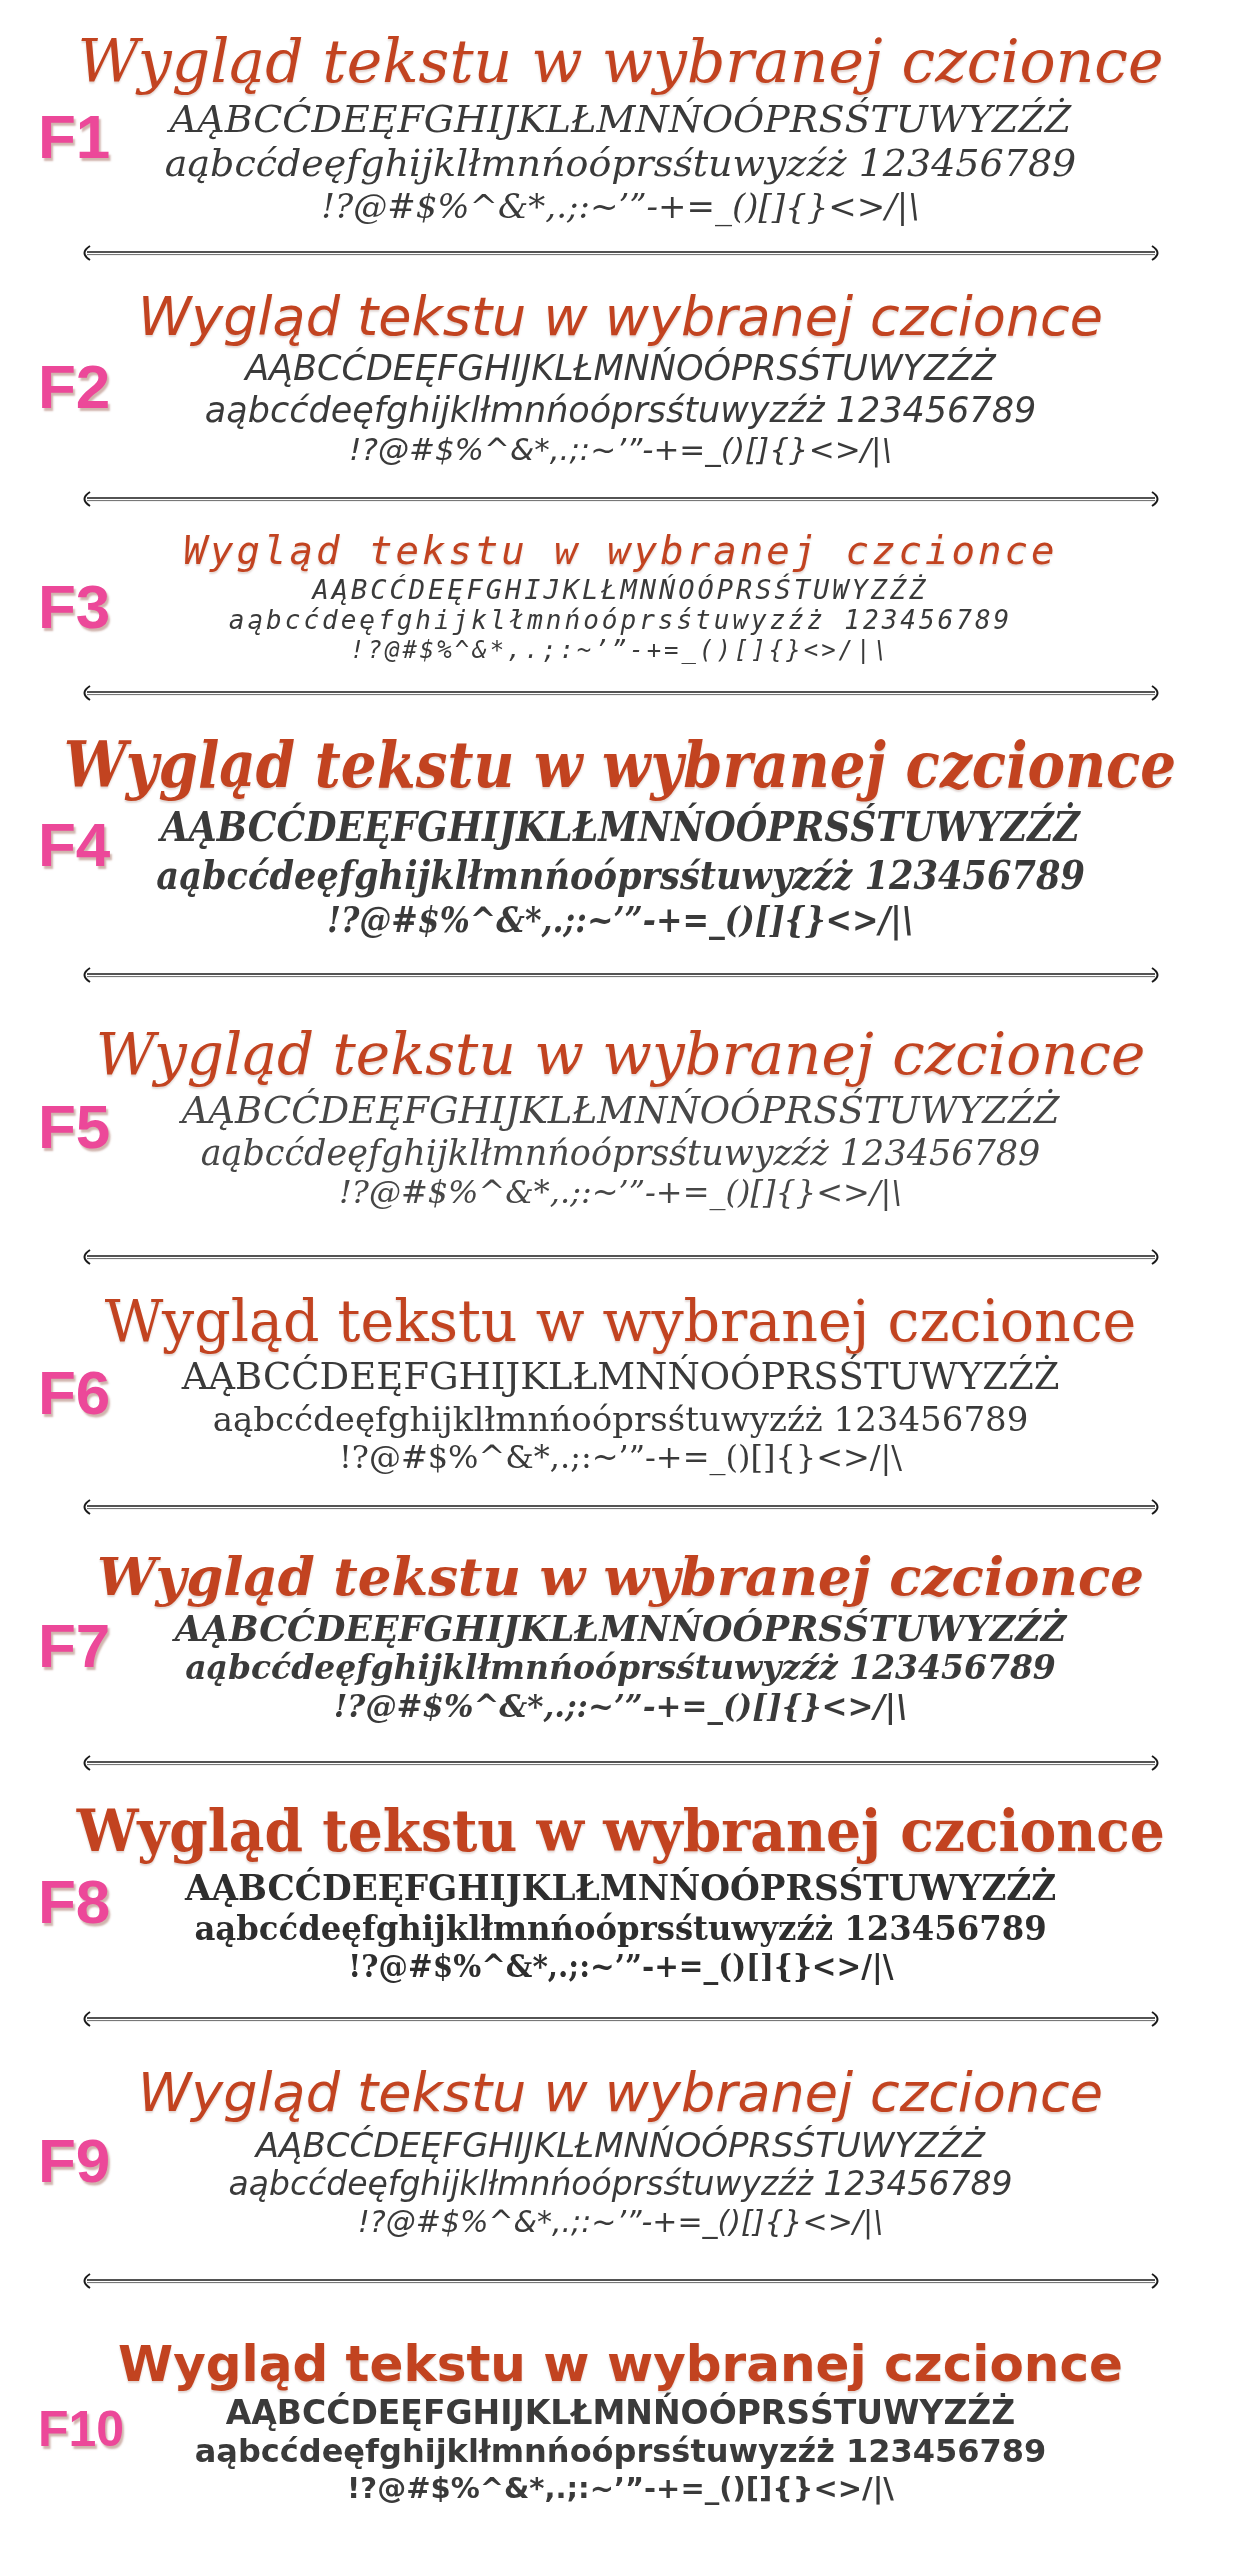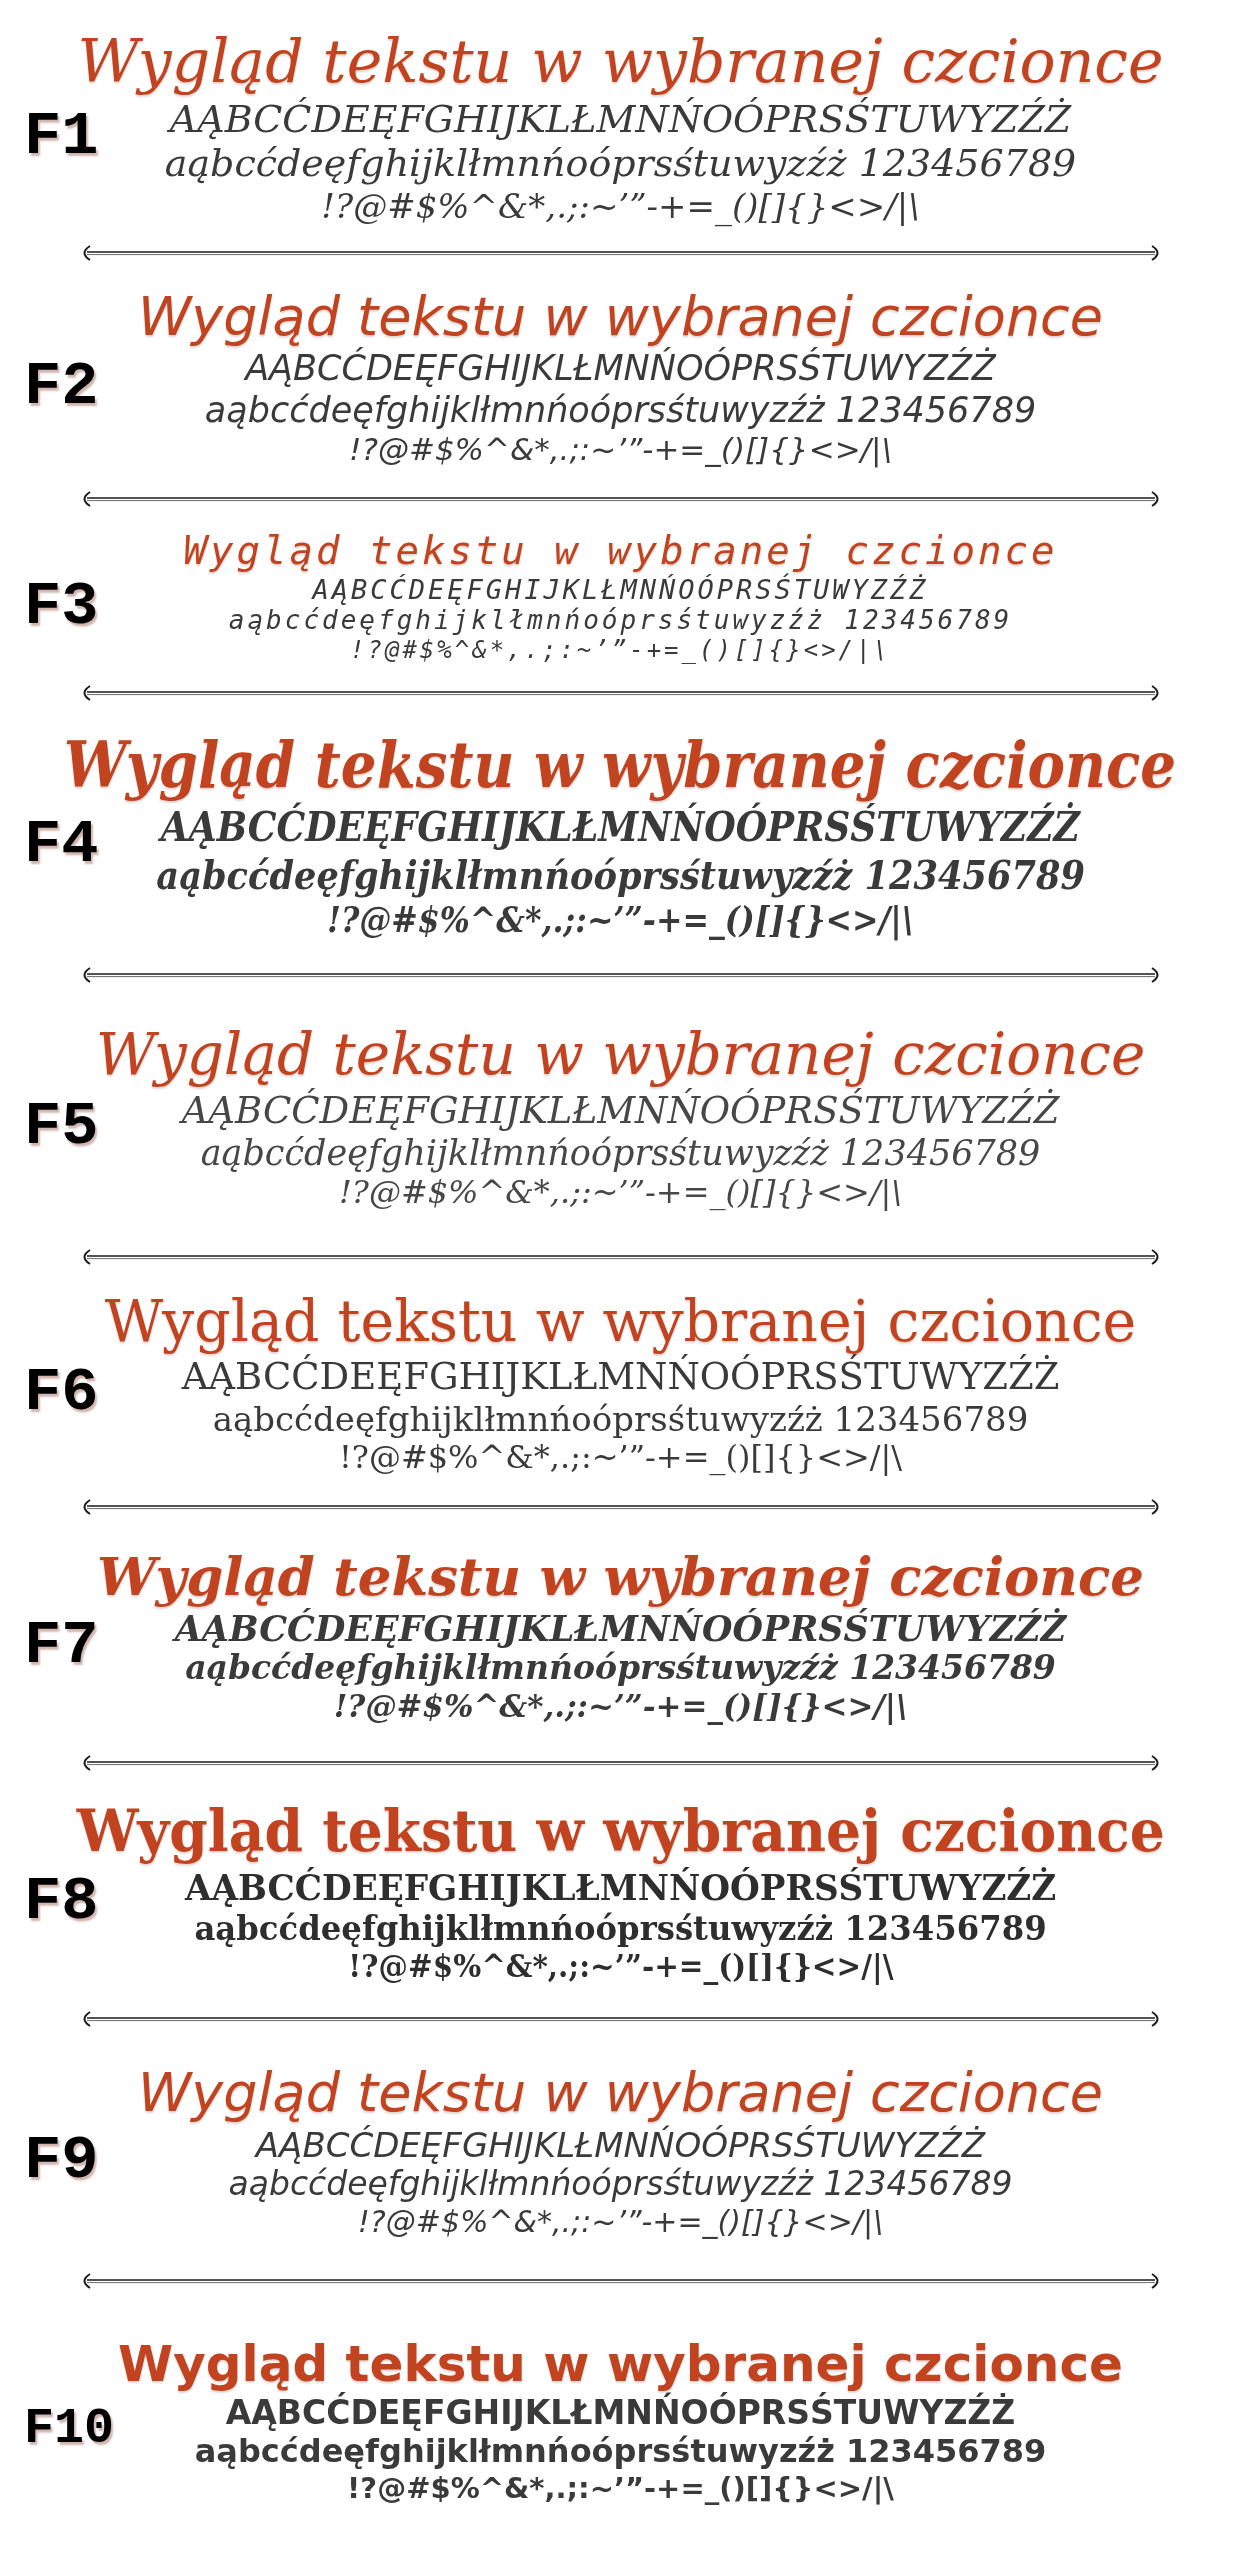--- a/index.html
+++ b/index.html
@@ -34,29 +34,29 @@
     white-space: nowrap;
     line-height: 1.18;
     color: #3a3a3a;
   }
   .title {
     color: #c24320;
     text-shadow: 0 2px 2px rgba(90, 30, 10, 0.18);
   }
   .flabel {
     position: absolute;
-    left: 24px;
+    left: 38px;
     top: 50%;
     transform: translateY(-32%);
-    font-family: Liberation Mono, monospace;
+    font-family: Liberation Sans, sans-serif;
     font-weight: bold;
     font-style: normal;
     font-size: 62px;
     line-height: 1;
-    color: #000000;
+    color: #ec4899;
     text-shadow: 2px 3px 2px rgba(120, 40, 20, 0.35);
   }
   .sep {
     height: 14px;
     display: flex;
     align-items: center;
     justify-content: center;
   }
   .sep svg { display: block; }
 

